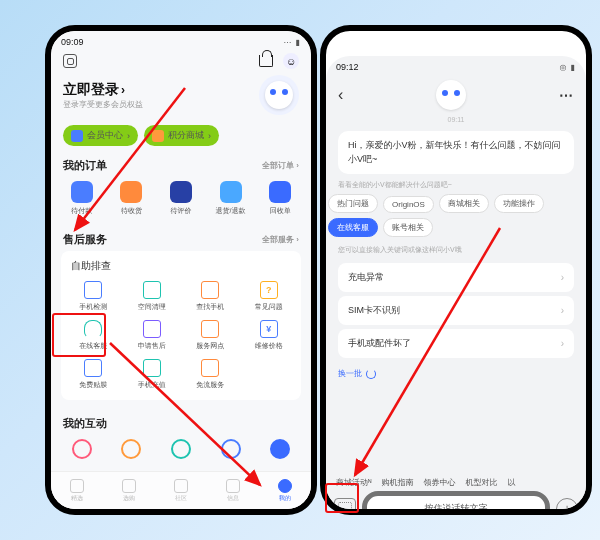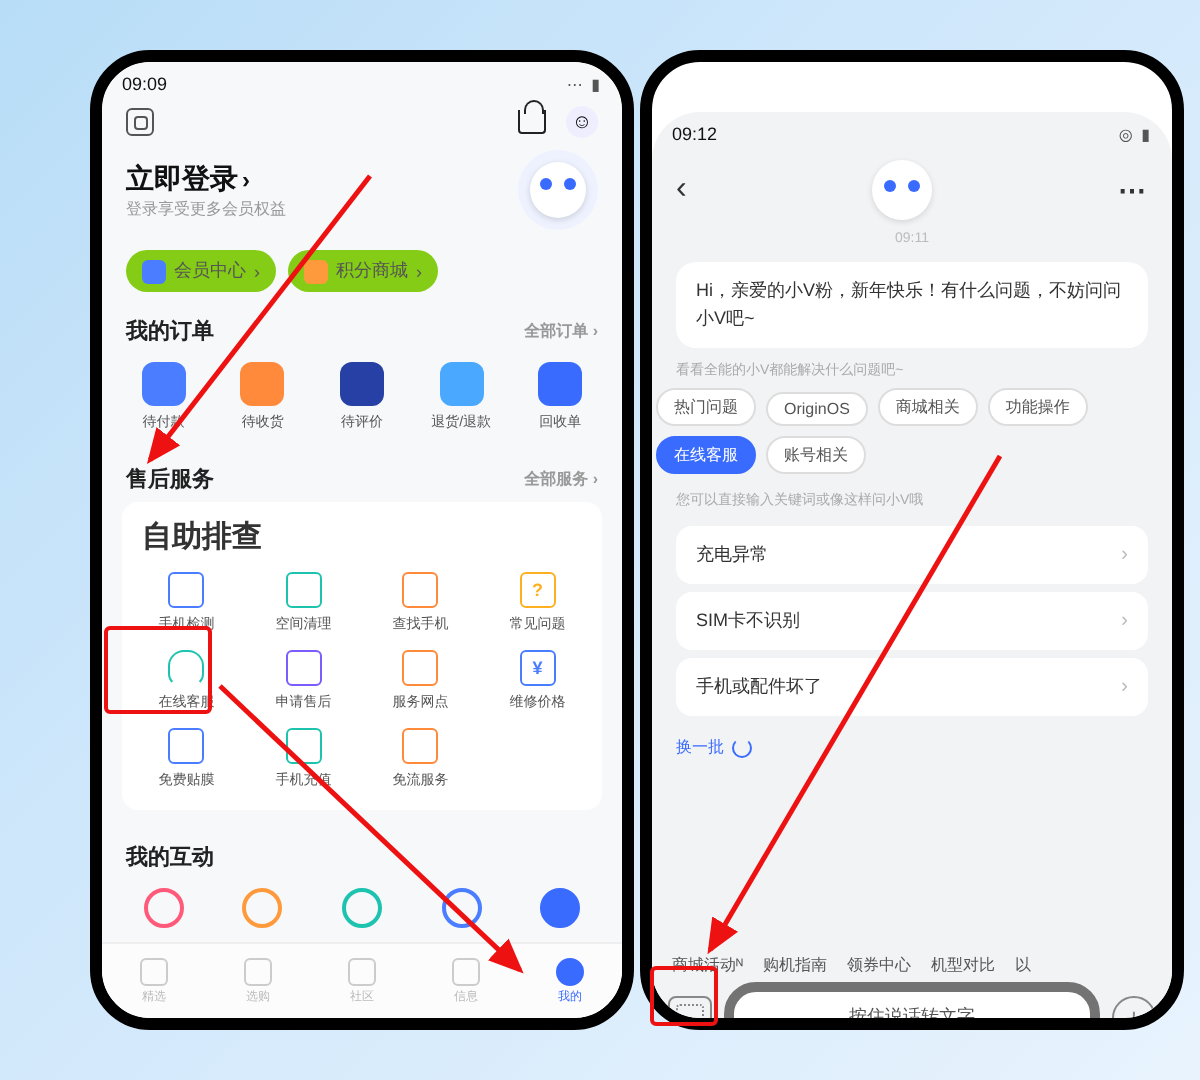--- a/index.html
+++ b/index.html
@@ -42,21 +42,21 @@
   .pi-orange{background:#ff9a3c;border-radius:50%;}
   .section-h{display:flex;justify-content:space-between;align-items:center;padding:8px 12px 4px;}
   .section-h .t{font-size:11px;font-weight:700;color:#222;}
   .section-h .more{font-size:8px;color:#999;font-weight:bold;}
   .order-row{display:flex;justify-content:space-around;padding:4px 6px 8px;}
   .oicon{display:flex;flex-direction:column;align-items:center;gap:3px;width:40px;}
   .oicon .box{width:22px;height:22px;border-radius:6px;display:flex;align-items:center;justify-content:center;}
   .b-blue{background:#4a7dff;} .b-orange{background:#ff8a3c;} .b-navy{background:#2740a5;} .b-sky{background:#4aa8ff;} .b-ring{background:#3a6bff;border-radius:50%;}
   .oicon .lbl{font-size:7px;color:#555;white-space:nowrap;}
   .card{background:#fff;margin:0 10px 8px;border-radius:8px;padding:6px 4px;}
-  .card-h{font-size:15px;font-weight:700;color:#333;padding:2px 6px 4px;}
+  .card-h{font-size:10px;font-weight:400;color:#333;padding:2px 6px 4px;}
   .grid4{display:grid;grid-template-columns:repeat(4,1fr);gap:2px;}
   .gcell{display:flex;flex-direction:column;align-items:center;gap:3px;padding:4px 0;}
   .gcell .ic{width:18px;height:18px;position:relative;}
   .gcell .lbl{font-size:7px;color:#555;white-space:nowrap;}
   .ic-sq{border:1.5px solid;border-radius:3px;}
   .c-blue{border-color:#4a7dff;color:#4a7dff;} .c-teal{border-color:#1ec3b0;color:#1ec3b0;}
   .c-orange{border-color:#ff8a3c;color:#ff8a3c;} .c-amber{border-color:#ffb020;color:#ffb020;}
   .c-purple{border-color:#7b5cff;color:#7b5cff;}
   .ic-head{width:16px;height:14px;border:1.5px solid #1ec3b0;border-radius:8px 8px 6px 6px;border-bottom-color:transparent;}
   .redbox{position:absolute;border:2px solid #e11;border-radius:3px;pointer-events:none;}

